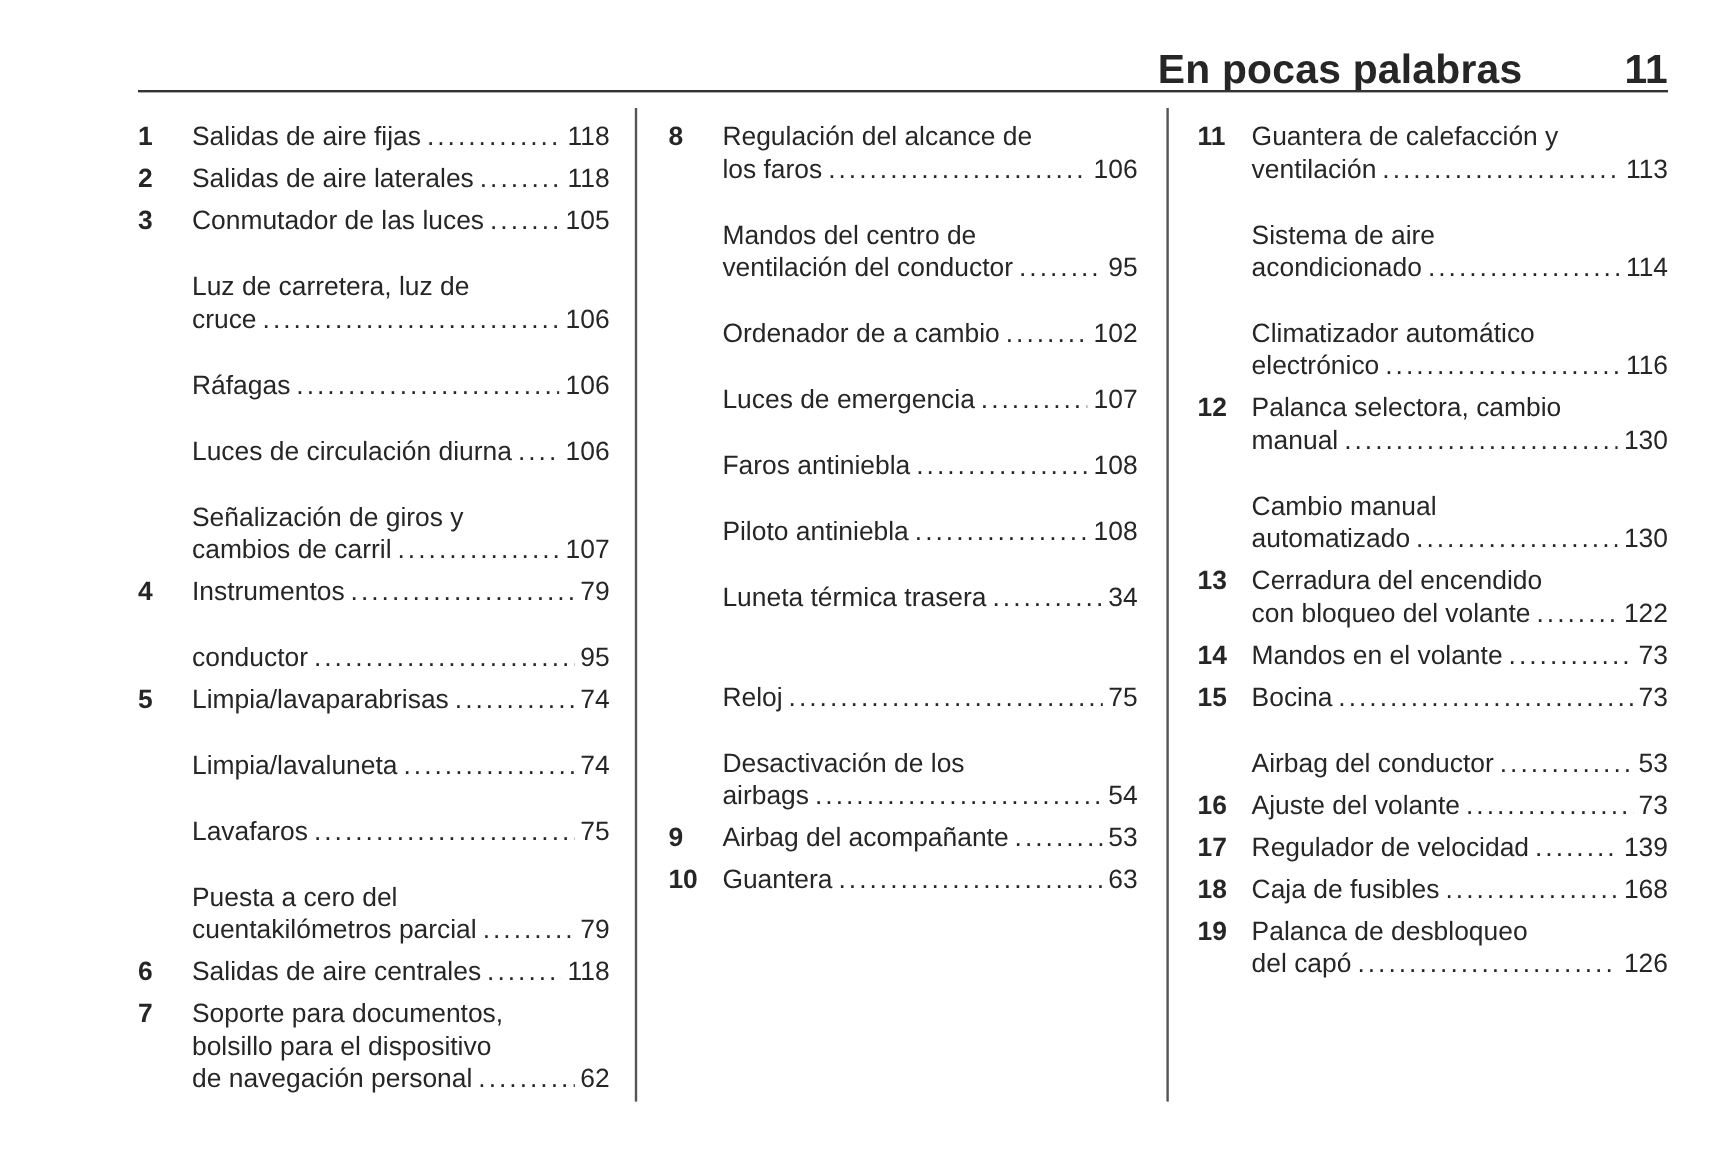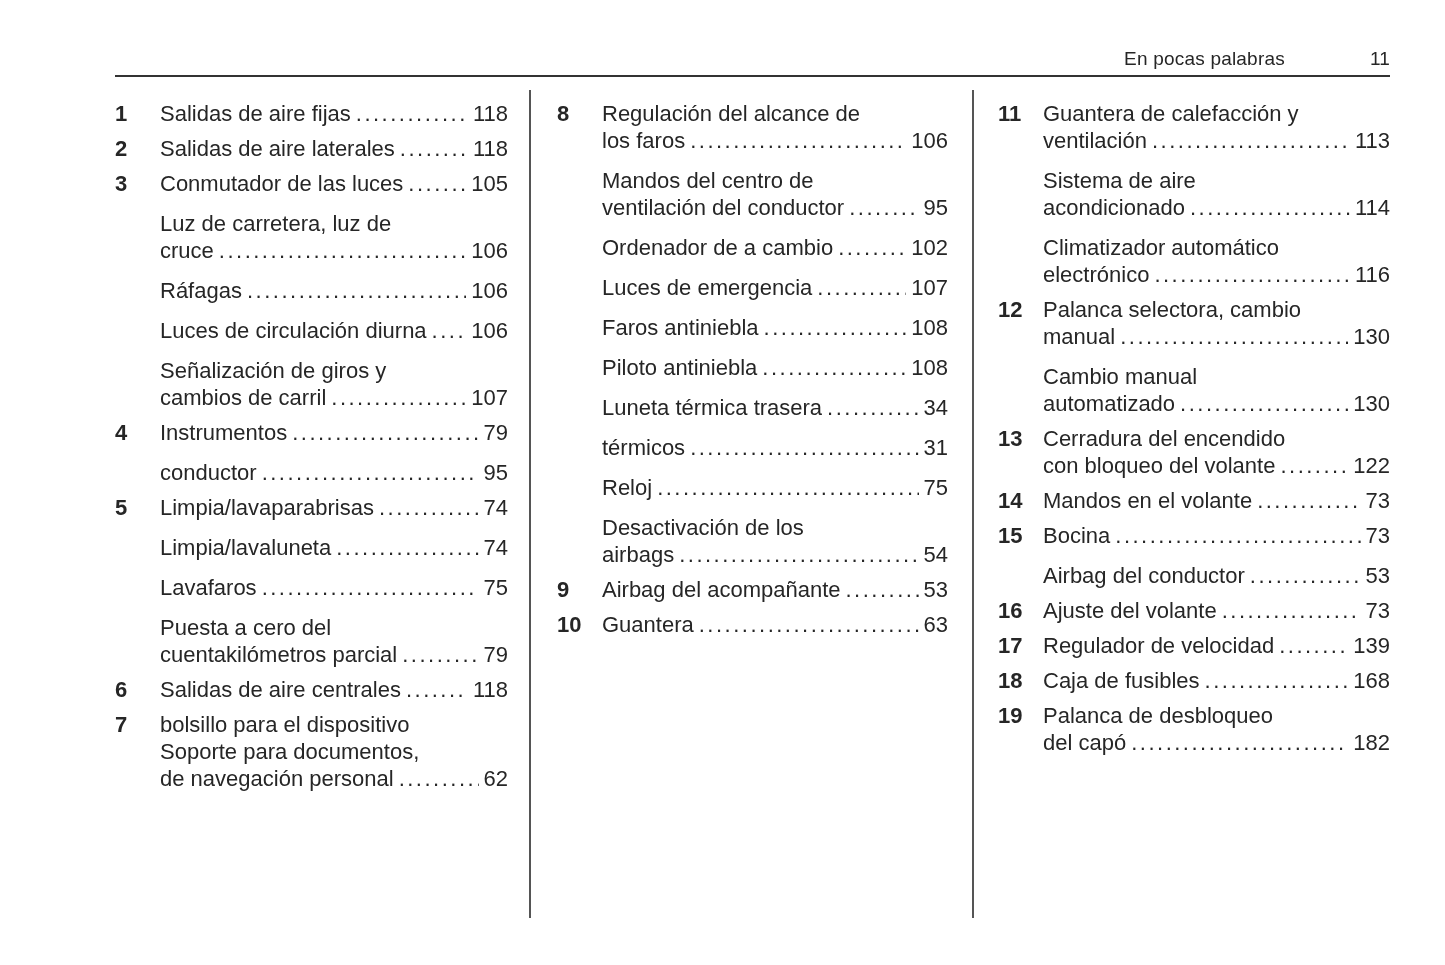--- a/index.html
+++ b/index.html
@@ -14,21 +14,21 @@
     position:relative;
     width:1445px;height:965px;
     background:var(--paper);
     font-family:"Liberation Sans","DejaVu Sans",sans-serif;
     color:var(--ink);
     overflow:hidden;
   }
   .hdr{
     position:absolute;top:45px;right:55px;
     display:flex;align-items:baseline;gap:85px;
-    font-size:19px;font-weight:normal;line-height:27px;
+    font-size:34px;font-weight:bold;line-height:27px;
     letter-spacing:0.2px;
   }
   .hdr-rule{
     position:absolute;left:115px;right:55px;top:75px;
     height:2px;background:var(--rule);
   }
   .content{
     position:absolute;left:115px;top:100px;
     width:1275px;height:840px;
     font-size:22px;line-height:27px;
@@ -40,21 +40,21 @@
   .col-1{left:0;width:393px;}
   .col-2{left:442px;width:391px;}
   .col-3{left:883px;width:392px;}
   .vdiv{
     position:absolute;top:-10px;height:828px;width:2px;
     background:var(--divider);
   }
   .vdiv-1{left:414px;}
   .vdiv-2{left:857px;}
   .entry{display:flex;margin-bottom:8px;}
-  .entry.sub{margin-top:5px;}
+  .entry.sub{margin-top:20px;}
   .num{
     width:45px;flex-shrink:0;
     font-weight:bold;
   }
   .body{flex:1;min-width:0;}
   .line{white-space:nowrap;}
   .line.last{display:flex;align-items:center;}
   .line.last .txt{flex-shrink:0;white-space:nowrap;}
   .dots{
     flex:1 1 0;min-width:0;overflow:hidden;
@@ -218,22 +218,22 @@
             <div class="line last">
               <span class="txt">Salidas de aire centrales</span>
               <span class="dots"></span>
               <span class="pg">118</span>
             </div>
           </div>
         </div>
         <div class="entry">
           <span class="num">7</span>
           <div class="body">
+            <div class="line">Soporte para documentos,</div>
             <div class="line">bolsillo para el dispositivo</div>
-            <div class="line">Soporte para documentos,</div>
             <div class="line last">
               <span class="txt">de navegación personal</span>
               <span class="dots"></span>
               <span class="pg">62</span>
             </div>
           </div>
         </div>
       </section>
     <div class="vdiv vdiv-1"></div>
     <section class="col col-2">
@@ -305,25 +305,20 @@
             <div class="line last">
               <span class="txt">Luneta térmica trasera</span>
               <span class="dots"></span>
               <span class="pg">34</span>
             </div>
           </div>
         </div>
         <div class="entry sub">
           <span class="num"></span>
           <div class="body">
-            <div class="line last">
-              <span class="txt">térmicos</span>
-              <span class="dots"></span>
-              <span class="pg">31</span>
-            </div>
           </div>
         </div>
         <div class="entry sub">
           <span class="num"></span>
           <div class="body">
             <div class="line last">
               <span class="txt">Reloj</span>
               <span class="dots"></span>
               <span class="pg">75</span>
             </div>
@@ -489,19 +484,19 @@
             </div>
           </div>
         </div>
         <div class="entry">
           <span class="num">19</span>
           <div class="body">
             <div class="line">Palanca de desbloqueo</div>
             <div class="line last">
               <span class="txt">del capó</span>
               <span class="dots"></span>
-              <span class="pg">182</span>
+              <span class="pg">126</span>
             </div>
           </div>
         </div>
       </section>
   </div>
 </div>
 
 </body></html>

